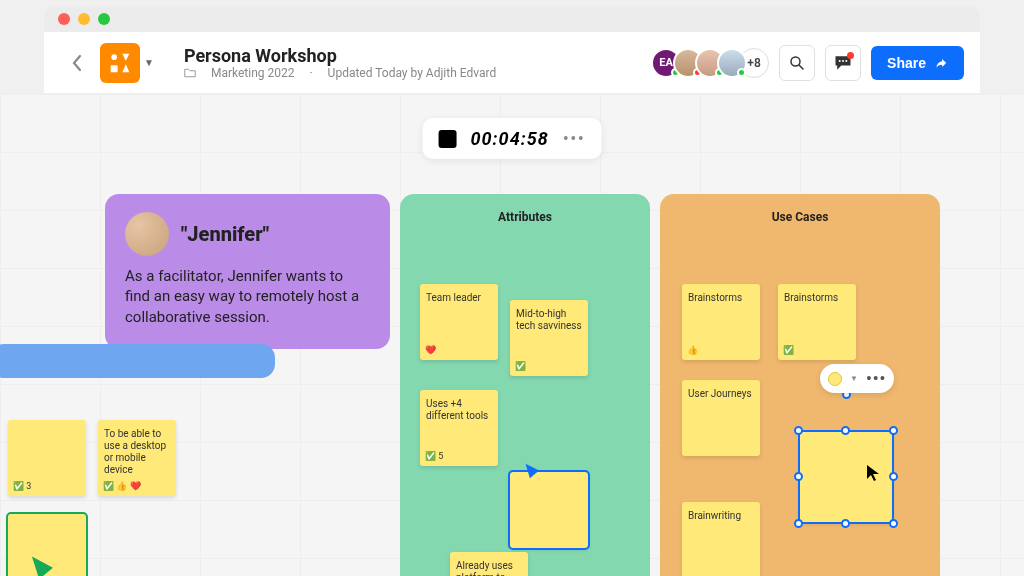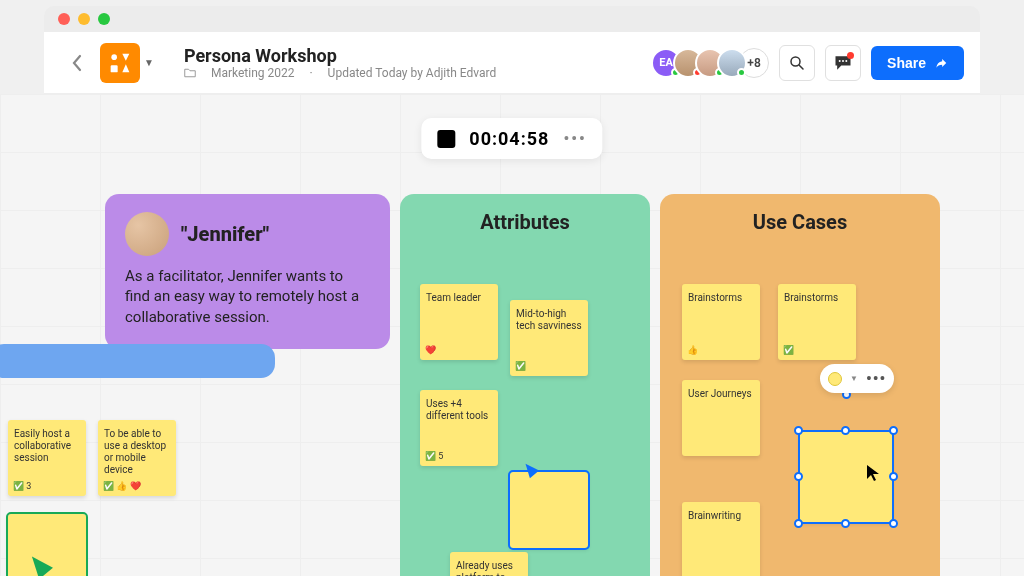--- a/index.html
+++ b/index.html
@@ -17,40 +17,40 @@
   .logo svg { width: 28px; height: 28px; fill: #fff; }
   .logo-caret { margin-left: 4px; color: #666; font-size: 10px; }
   .title-block { margin-left: 30px; flex: 1; }
   .doc-title { font-size: 18px; font-weight: 700; color: #222; }
   .doc-meta { font-size: 12px; color: #888; display: flex; align-items: center; gap: 15px; }
   .doc-meta .folder-icon { width:12px; height:12px; display:inline-block; }
   
   .right-controls { display: flex; align-items: center; gap: 10px; }
   .avatars { display: flex; align-items: center; }
   .avatar { width: 30px; height: 30px; border-radius: 50%; border: 2px solid #fff; margin-left: -8px; position: relative; background-size: cover; }
-  .avatar.ea { background: #8b5cf6; color: #fff; display:flex; align-items:center; justify-content:center; font-size:11px; font-weight:700; }
+  .avatar.ea { background: #701a75; color: #fff; display:flex; align-items:center; justify-content:center; font-size:11px; font-weight:700; }
   .avatar .presence { position:absolute; bottom:-1px; right:-1px; width:9px; height:9px; border-radius:50%; border:2px solid #fff; }
   .presence.green { background:#28c840;}
   .presence.red { background:#ff3b30;}
   .more-count { width: 30px; height: 30px; border-radius: 50%; border: 1px solid #ddd; background:#fff; color:#444; font-size:12px; font-weight:600; display:flex; align-items:center; justify-content:center; margin-left:-8px;}
   .icon-btn { width: 36px; height: 36px; border: 1px solid #e0e0e0; border-radius: 6px; background:#fff; display:flex; align-items:center; justify-content:center; cursor:pointer; }
   .comment-btn { position: relative; }
   .comment-btn .dot { position:absolute; top:6px; right:6px; width:7px; height:7px; background:#ff3b30; border-radius:50%;}
   .share-btn { background:#0d6efd; color:#fff; border:none; border-radius:6px; padding: 9px 16px; font-size:14px; font-weight:600; display:flex; align-items:center; gap:8px; cursor:pointer;}
   
   .canvas { position: relative; width: 100%; height: calc(100% - 94px); background: #f5f5f5; overflow:hidden; }
   .grid-lines { position:absolute; inset:0; background-image: linear-gradient(#e8e8e8 1px, transparent 1px), linear-gradient(90deg, #e8e8e8 1px, transparent 1px); background-size: 100% 58px, 100px 100%; opacity:0.5;}
   
-  .timer-pill { position:absolute; top:24px; left:50%; transform:translateX(-50%); background:#fff; border-radius:10px; padding:10px 16px; display:flex; align-items:center; gap:14px; box-shadow:0 2px 8px rgba(0,0,0,0.08);}
+  .timer-pill { position:absolute; top:24px; left:50%; transform:translateX(-50%); background:#fff; border-radius:10px; padding:10px 16px; display:flex; align-items:center; gap:14px; box-shadow:0 2px 8px rgba(0,0,0,0.08);font-style:italic;}
   .timer-pill .stop { width:18px; height:18px; background:#000; border-radius:3px;}
   .timer-pill .time { font-size:18px; font-weight:700; letter-spacing:1px;}
   .timer-pill .more { color:#888; font-weight:700; letter-spacing:2px; cursor:pointer;}
   
   .board { position:absolute; border-radius:14px; padding:16px; }
-  .board-title { font-size:20px; font-weight:700; text-align:center; margin-bottom:14px; color:#222;}
+  .board-title { font-size:12px; font-weight:700; text-align:center; margin-bottom:14px; color:#222;}
   
   .persona-board { top:100px; left:105px; width:285px; background:#bb8be8; color:#222; padding:18px 20px 22px;}
   .persona-header { display:flex; align-items:center; gap:12px; margin-bottom:10px;}
   .persona-avatar { width:44px; height:44px; border-radius:50%; background: radial-gradient(circle at 30% 30%, #e6c5a5, #c9a07a); }
   .persona-name { font-size:20px; font-weight:800; }
   .persona-desc { font-size:15px; line-height:1.35; }
   
   .goals-board { top:250px; left:-10px; width:285px; background:#6ea6f0; padding-top:18px;}
   .attr-board { top:100px; left:400px; width:250px; background:#83d8b0; height:430px;}
   .usecase-board { top:100px; left:660px; width:280px; background:#f0b86e; height:430px;}
@@ -164,21 +164,20 @@
   <div class="board persona-board">
     <div class="persona-header">
       <div class="persona-avatar"></div>
       <div class="persona-name">"Jennifer"</div>
     </div>
     <div class="persona-desc">As a facilitator, Jennifer wants to find an easy way to remotely host a collaborative session.</div>
   </div>
 
   <div class="board goals-board">
     <div class="sticky" style="left:18px; top:58px;">
-      <span class="txt">Easily host a collaborative session</span>
       <div class="reactions">✅ <span>3</span></div>
     </div>
     <div class="sticky" style="left:108px; top:58px;">
       <span class="txt">To be able to use a desktop or mobile device</span>
       <div class="reactions">✅ 👍 ❤️</div>
     </div>
     <div class="sticky" style="left:18px; top:152px; outline:2px solid #18a957;"></div>
   </div>
 
   <div class="green-cursor" style="top:460px; left:30px;"></div>

